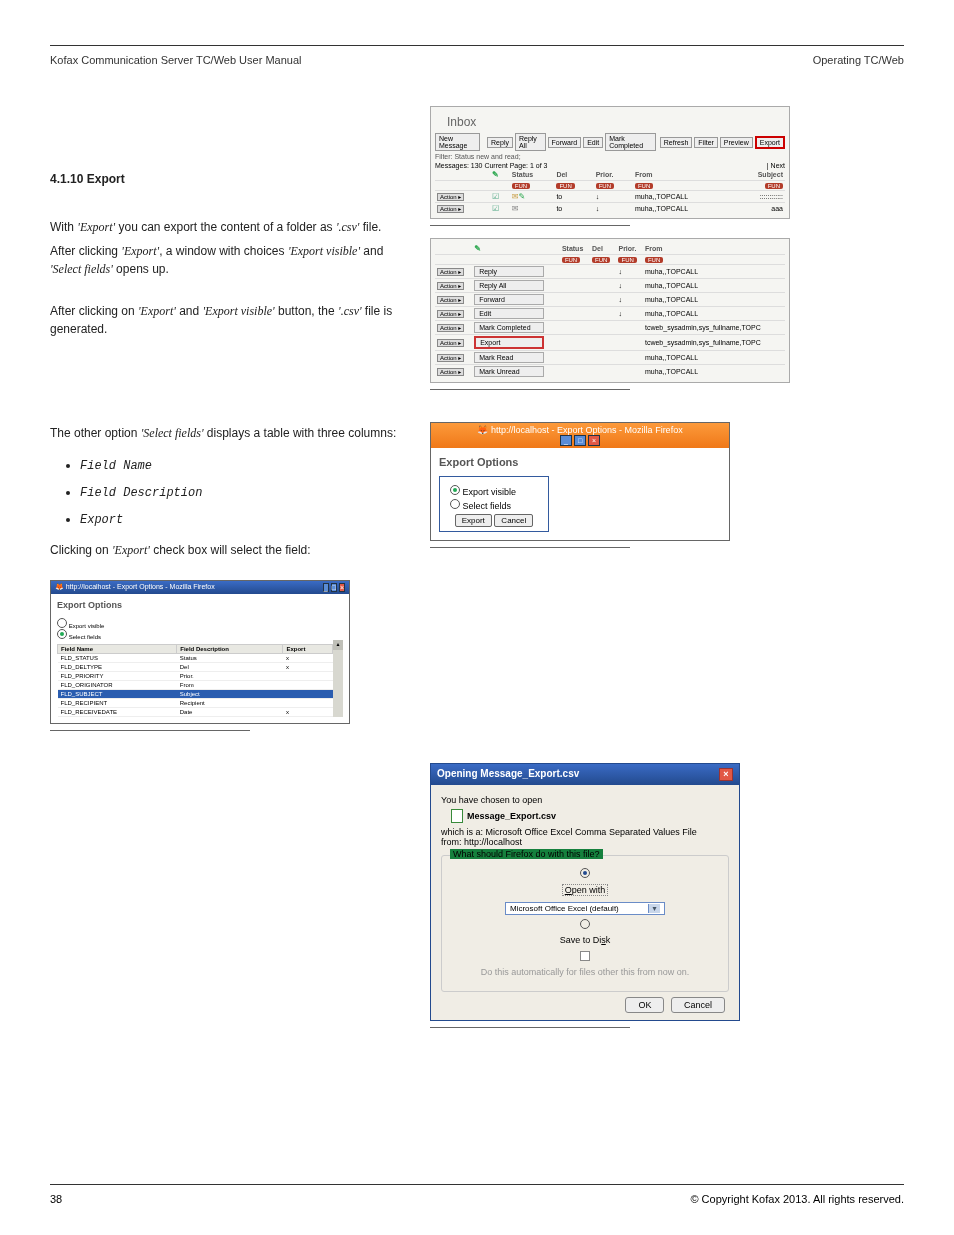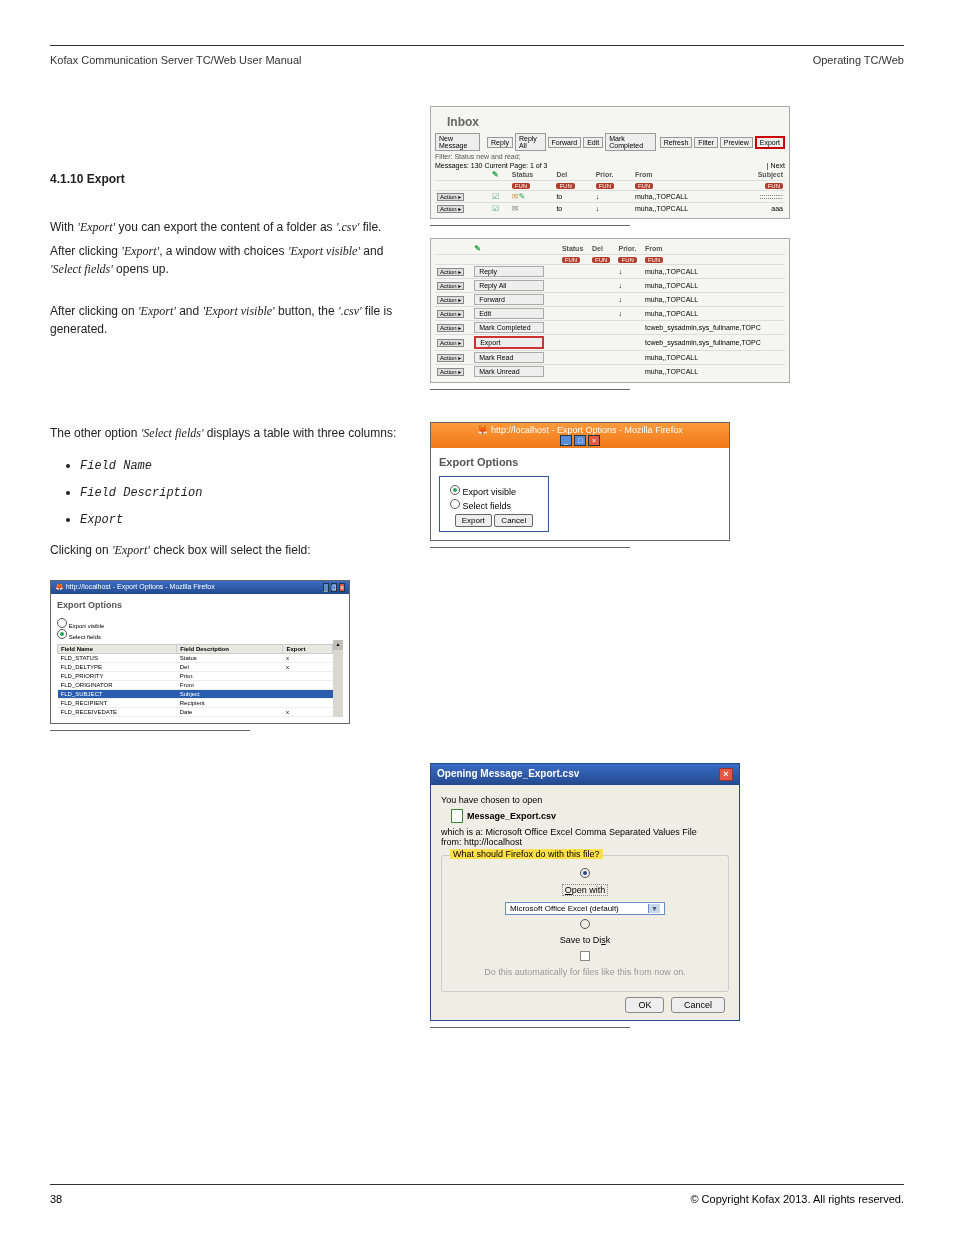--- a/index.html
+++ b/index.html
@@ -58,21 +58,21 @@
   .mono { font-family: Liberation Serif, serif; font-style: italic; }
   ul.bullets {
     margin: 14px 0 12px 30px;
     list-style: disc;
   }
   ul.bullets li {
     margin-bottom: 8px;
   }
   
   .inbox-fig { width: 360px; padding: 4px; }
-  .inbox-title { font-weight: bold; font-size: 12px; color: #666; margin: 4px 0; padding-left: 12px; }
+  .inbox-title { font-weight: normal; font-size: 12px; color: #666; margin: 4px 0; padding-left: 12px; }
   .inbox-toolbar { display: flex; gap: 2px; align-items: center; font-size: 7px; }
   .btn { border: 1px solid #999; background: #eee; padding: 1px 3px; font-size: 7px; }
   .btn-export { border: 2px solid #c00; }
   .small-text { font-size: 7px; color: #555; margin: 2px 0; }
   .pager-row { display: flex; justify-content: space-between; font-size: 7px; }
   .inbox-table { width: 100%; font-size: 7px; border-collapse: collapse; }
   .inbox-table th { text-align: left; padding: 1px 2px; color: #555; }
   .inbox-table td { padding: 1px 2px; border-top: 1px solid #ddd; }
   .pill { display: inline-block; background: #b33c2a; color: #fff; border-radius: 2px; font-size: 6px; padding: 0 3px; }
   .action-btn { border: 1px solid #888; font-size: 6px; padding: 0 2px; background: #ddd; }
@@ -108,21 +108,21 @@
   .fields-table td { padding: 1px 3px; border-bottom: 1px solid #eee; }
   .row-selected { background: #2a5db0; color: #fff; }
   
   .dl-fig { width: 310px; border: 1px solid #234a8e; }
   .dl-title { background: linear-gradient(#3a6bc5, #234a8e); color: #fff; padding: 4px 6px; font-size: 10px; font-weight: bold; display: flex; justify-content: space-between; }
   .dl-close { width: 14px; height: 13px; background: #e25845; border: 1px solid #933; color: #fff; font-size: 9px; text-align: center; line-height: 11px; }
   .dl-body { background: #f0ede5; padding: 10px; font-size: 9px; }
   .dl-file { display: flex; align-items: center; gap: 4px; margin: 4px 0 4px 10px; }
   .file-icon { width: 12px; height: 14px; background: #fff; border: 1px solid #388a3a; position: relative; }
   .fieldset { border: 1px solid #ccc; border-radius: 3px; padding: 8px 10px 10px; margin-top: 8px; position: relative; }
-  .fieldset-label { position: absolute; top: -7px; left: 8px; background: #fde047; padding: 0 3px; font-size: 9px; }
+  .fieldset-label { position: absolute; top: -7px; left: 8px; background: #15803d; padding: 0 3px; font-size: 9px; }
   .radio-line { display: flex; align-items: center; gap: 6px; margin: 4px 0; flex-direction: column; }
   .select-box { border: 1px solid #6a8cc7; background: #fff; padding: 1px 4px; width: 160px; display: flex; justify-content: space-between; font-size: 8px; }
   .sel-arrow { background: #c8d6ea; border-left: 1px solid #6a8cc7; width: 12px; text-align: center; color: #456; }
   .dl-btn-row { text-align: right; margin-top: 8px; padding-right: 4px; }
   .dl-btn { border: 1px solid #888; background: #eee; border-radius: 3px; font-size: 9px; padding: 2px 12px; margin-left: 4px; }
   .radio { width: 10px; height: 10px; border: 1px solid #555; border-radius: 50%; display: inline-block; position: relative; }
   .radio.checked::after { content: ''; position: absolute; top: 2px; left: 2px; width: 4px; height: 4px; background: #2a5; border-radius: 50%; }
   .radio.checked-blue::after { content: ''; position: absolute; top: 2px; left: 2px; width: 4px; height: 4px; background: #234a8e; border-radius: 50%; }
   .checkbox { width: 10px; height: 10px; border: 1px solid #888; display: inline-block; background: #fff; }
   .grayed { color: #999; }
@@ -451,21 +451,21 @@
                 <span>Microsoft Office Excel (default)</span>
                 <span class="sel-arrow">▾</span>
               </span>
             </div>
             <div class="radio-line">
               <span class="radio"></span>
               <span>Save to Di<u>s</u>k</span>
             </div>
             <div class="radio-line" style="margin-top:6px;">
               <span class="checkbox"></span>
-              <span class="grayed">Do this automatically for files like this from now on.</span>
+              <span class="grayed">Do this automatically for files other this from now on.</span>
             </div>
           </div>
           <div class="dl-btn-row">
             <span class="dl-btn">OK</span>
             <span class="dl-btn">Cancel</span>
           </div>
         </div>
       </div>
       <div class="fig-underline" style="margin-top:6px;"></div>
     </div>

